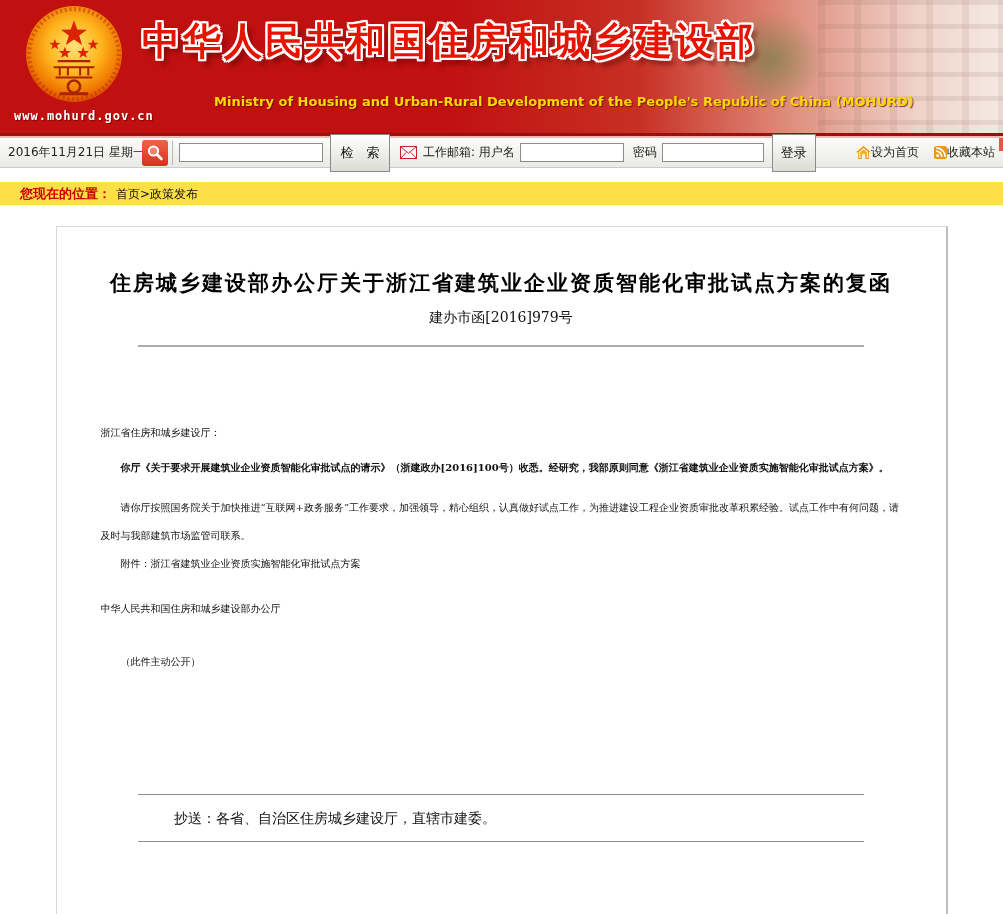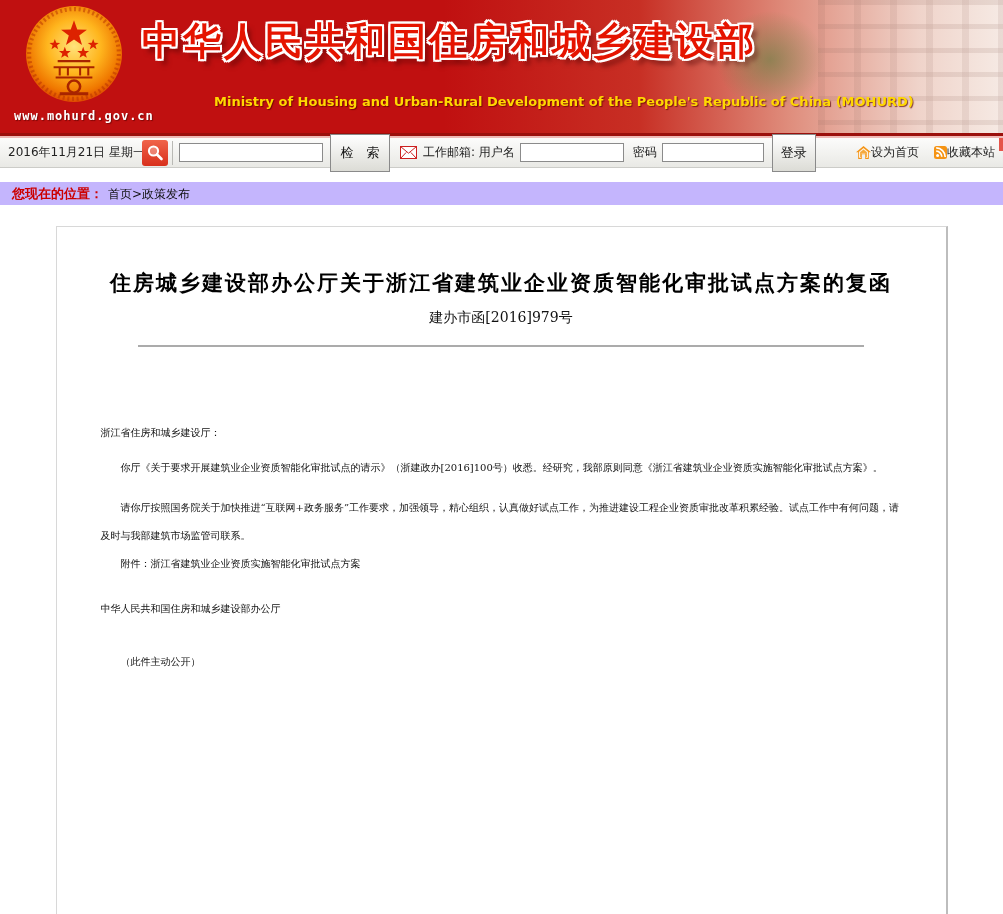--- a/index.html
+++ b/index.html
@@ -53,34 +53,34 @@
   .pwd-label { margin:0 5px 0 9px; white-space:nowrap; }
   .pwd-input { width:102px; }
   .btn-login { margin-left:8px; width:44px; }
   .tb-spacer { flex:1; }
   .quicklink { display:flex; align-items:center; cursor:pointer; white-space:nowrap; }
   .quicklink + .quicklink { margin-left:15px; }
   .quicklink .ql-text { margin-left:0; color:#222; }
   .quicklink svg { flex:none; }
 
   .gap-white { height:14px; background:#fff; }
-  .breadcrumb { height:23px; line-height:23px; background:#c4b5fd; font-size:12px; padding-left:12px; white-space:nowrap; }
+  .breadcrumb { height:23px; line-height:23px; background:#fde047; font-size:12px; padding-left:20px; white-space:nowrap; }
   .bc-prefix { color:#cc0000; font-weight:bold; font-size:13px; }
   .bc-path { color:#111; margin-left:5px; }
 
   
   .docbox { width:892px; margin:21px auto 0; background:#fff; height:712px;
     border:1px solid #d8d8d8; border-right:2px solid #bdbdbd;
     font-family:"DejaVu Serif","Liberation Serif",serif; color:#111; }
   .doc-title { margin:42px 38px 0; text-align:center; font-size:21px; font-weight:bold; letter-spacing:2px; line-height:1.3; color:#000; }
   .doc-number { margin-top:13px; text-align:center; font-size:14px; }
   .doc-divider { width:726px; height:2px; background:#ababab; margin:18px auto 0; }
   .doc-body { padding:0 44px; font-size:10px; line-height:28px; }
   .salutation { margin-top:72px; }
-  .para-1 { text-indent:2em; margin-top:7px; }
+  .para-1 { text-indent:2em; margin-top:7px;font-weight:bold; }
   .para-2 { text-indent:2em; margin-top:12px; }
   .attachment { text-indent:2em; margin-top:0; }
   .signer { padding-right:92px; margin-top:17px; }
   .sign-date { text-align:right; padding-right:155px; }
   .disclosure { text-indent:2em; margin-top:25px; }
   .cc-block { width:726px; margin:118px auto 0; border-top:1px solid #8f8f8f; border-bottom:1px solid #8f8f8f; padding:9px 0; }
   .cc-text { font-size:14px; line-height:28px; padding-left:36px; }
 </style>
 </head>
 <body>
@@ -189,13 +189,16 @@
 
   <div class="doc-body">
     <div class="salutation">浙江省住房和城乡建设厅：</div>
     <div class="para-1">你厅《关于要求开展建筑业企业资质智能化审批试点的请示》（浙建政办[2016]100号）收悉。经研究，我部原则同意《浙江省建筑业企业资质实施智能化审批试点方案》。</div>
     <div class="para-2">请你厅按照国务院关于加快推进“互联网+政务服务”工作要求，加强领导，精心组织，认真做好试点工作，为推进建设工程企业资质审批改革积累经验。试点工作中有何问题，请及时与我部建筑市场监管司联系。</div>
     <div class="attachment">附件：浙江省建筑业企业资质实施智能化审批试点方案</div>
     <div class="signer">中华人民共和国住房和城乡建设部办公厅</div>
     <div class="disclosure">（此件主动公开）</div>
   </div>
 
+  <div class="cc-block">
+    <div class="cc-text">抄送：各省、自治区住房城乡建设厅，直辖市建委。</div>
+  </div>
 </div>
 
 </body></html>

